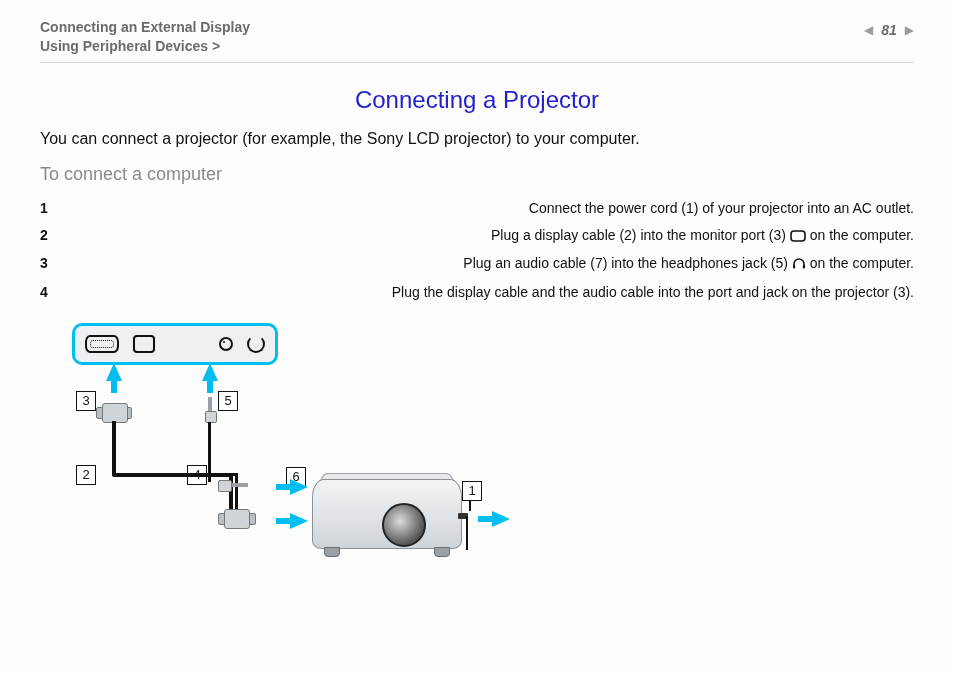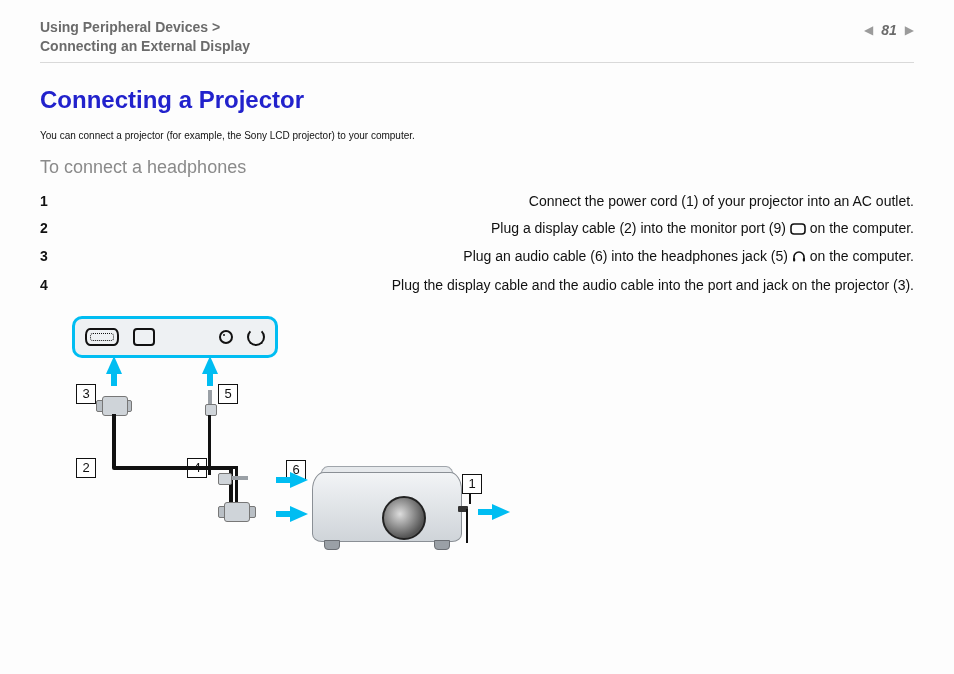--- a/index.html
+++ b/index.html
@@ -51,26 +51,27 @@
   }
   .content {
     position: absolute;
     left: 40px;
     top: 86px;
     right: 40px;
   }
   h1.section-title {
     margin: 0 0 10px 0;
     font-size: 24px;
-    font-weight: 700;
+    font-weight: 400;
     color: #2222cc;
+    text-align: center;
   }
   p.intro {
     margin: 16px 0 16px 0;
-    font-size: 10px;
+    font-size: 16px;
     color: #111;
   }
   h2.subhead {
     margin: 0 0 10px 0;
     font-size: 18px;
     font-weight: 400;
     color: #8a8a8a;
   }
   ol.steps {
     list-style: none;
@@ -313,50 +314,50 @@
   }
   .projector .cord{
     position:absolute; right:-6px; top:43px; width:2px; height:34px;
     background:#111;
   }
 </style>
 </head>
 <body>
 
 <div class="header">
+  <div>Connecting an External Display</div>
   <div>Using Peripheral Devices &gt;</div>
-  <div>Connecting an External Display</div>
 </div>
 <div class="page-nav">
   <span class="tri">◀</span>
   <span class="num">81</span>
   <span class="tri">▶</span>
 </div>
 <div class="rule"></div>
 
 <div class="content">
   <h1 class="section-title">Connecting a Projector</h1>
   <p class="intro">You can connect a projector (for example, the Sony LCD projector) to your computer.</p>
-  <h2 class="subhead">To connect a headphones</h2>
+  <h2 class="subhead">To connect a computer</h2>
 
   <ol class="steps">
     <li>
       <span>Connect the power cord (1) of your projector into an AC outlet.</span>
     </li>
     <li>
-      <span>Plug a display cable (2) into the monitor port (9) </span>
+      <span>Plug a display cable (2) into the monitor port (3) </span>
       <span class="inline-icon">
         <svg width="16" height="12" viewBox="0 0 16 12">
             <rect x="1" y="1" width="14" height="10" rx="3" ry="3" fill="none" stroke="#111" stroke-width="1.6"></rect>
           </svg>
       </span>
       <span> on the computer.</span>
     </li>
     <li>
-      <span>Plug an audio cable (6) into the headphones jack (5) </span>
+      <span>Plug an audio cable (7) into the headphones jack (5) </span>
       <span class="inline-icon">
         <svg width="14" height="14" viewBox="0 0 14 14">
             <path d="M2 10 V8 a5 5 0 0 1 10 0 V10" fill="none" stroke="#111" stroke-width="1.6" stroke-linecap="round"></path>
             <rect x="1" y="9" width="2.2" height="3.5" rx="1" fill="#111"></rect>
             <rect x="10.8" y="9" width="2.2" height="3.5" rx="1" fill="#111"></rect>
           </svg>
       </span>
       <span> on the computer.</span>
     </li>
     <li>

